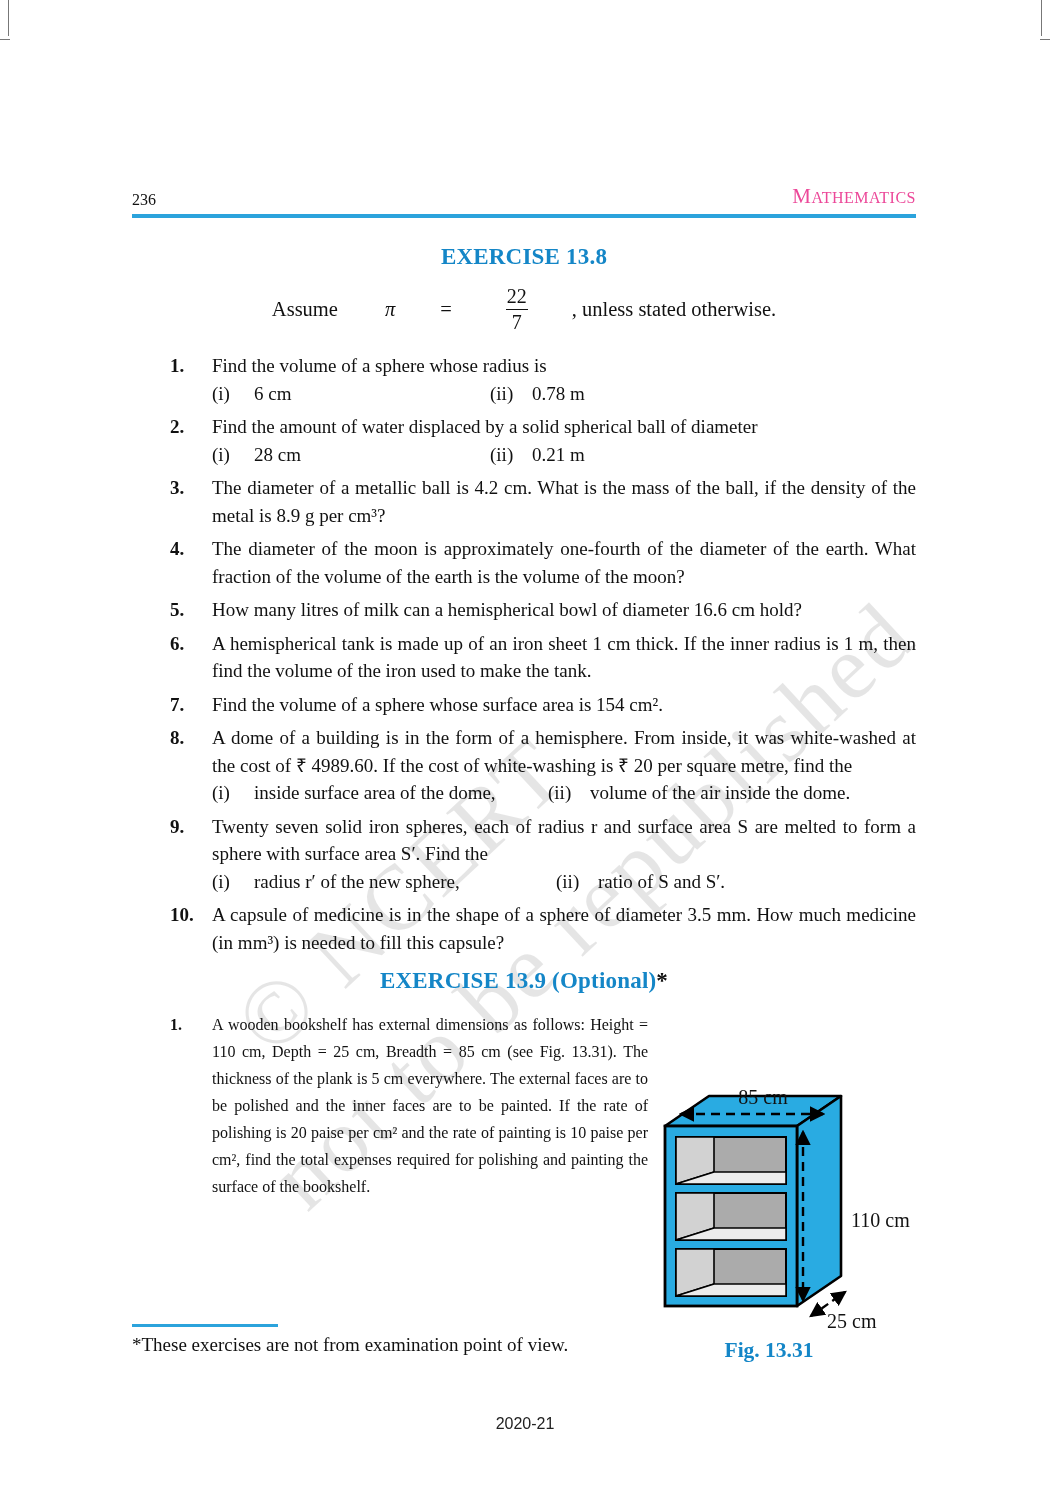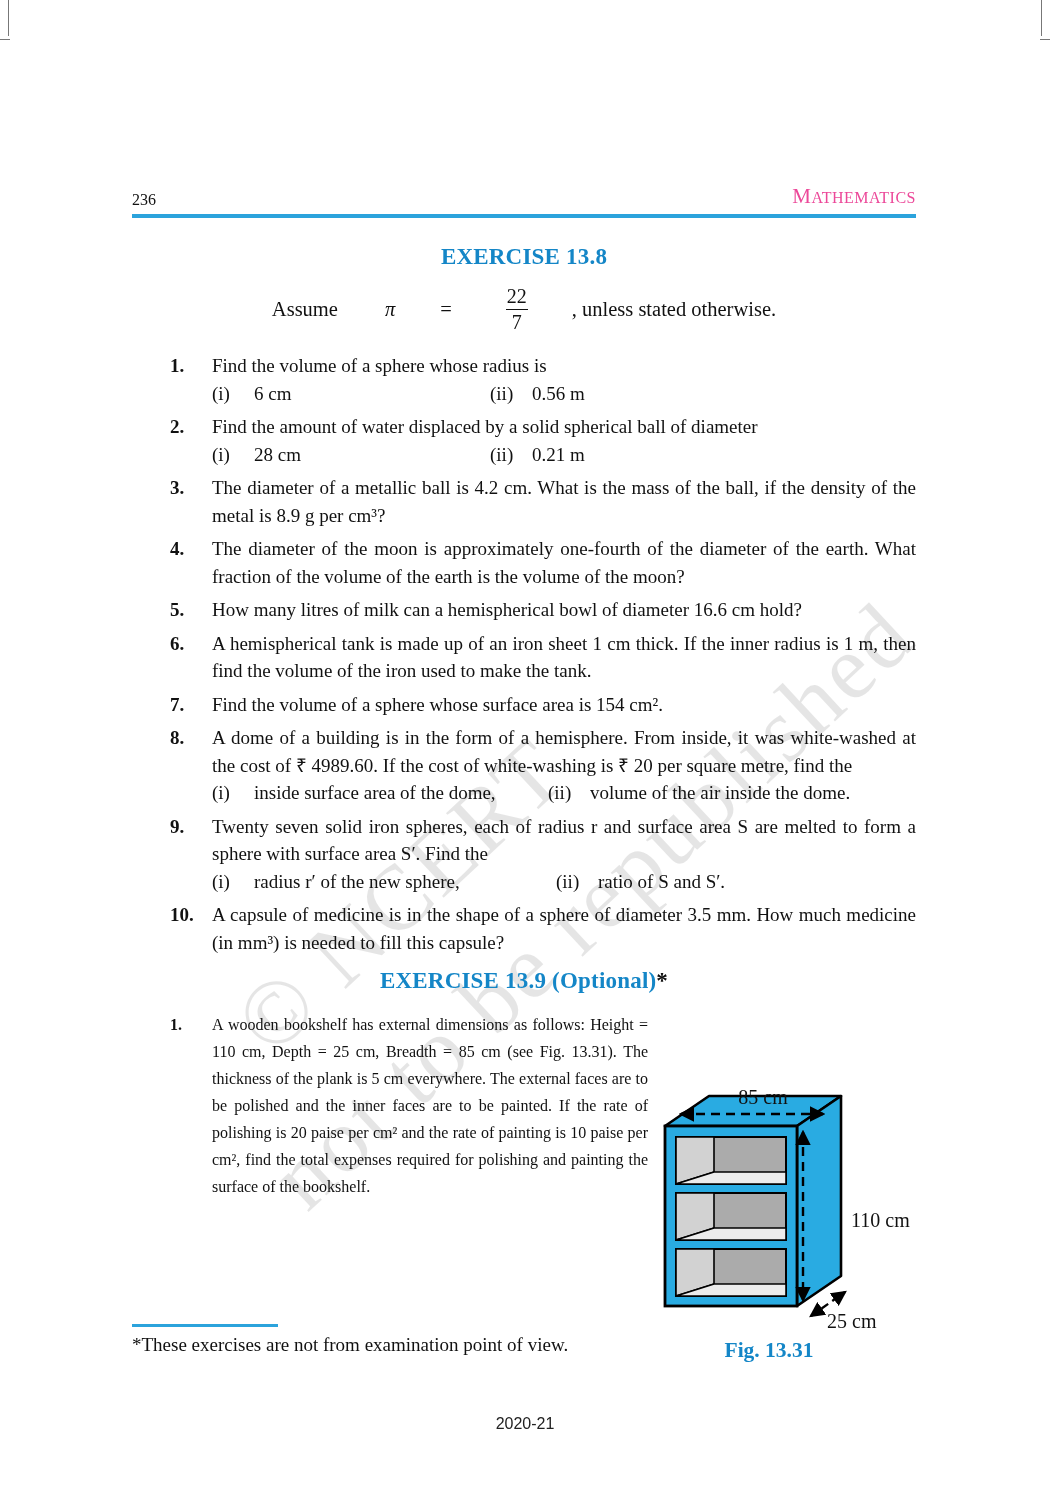--- a/index.html
+++ b/index.html
@@ -104,21 +104,21 @@
       <span>, unless stated otherwise.</span>
     </div>
 
     <div class="qlist">
 
       <div class="q">
         <span class="qnum">1.</span>
         <p class="qtext">Find the volume of a sphere whose radius is</p>
         <div class="sub cols-a">
           <span class="si"><span class="lab">(i)</span><span>6 cm</span></span>
-          <span class="si"><span class="lab">(ii)</span><span>0.56 m</span></span>
+          <span class="si"><span class="lab">(ii)</span><span>0.78 m</span></span>
         </div>
       </div>
 
       <div class="q">
         <span class="qnum">2.</span>
         <p class="qtext">Find the amount of water displaced by a solid spherical ball of diameter</p>
         <div class="sub cols-a">
           <span class="si"><span class="lab">(i)</span><span>28 cm</span></span>
           <span class="si"><span class="lab">(ii)</span><span>0.21 m</span></span>
         </div>

